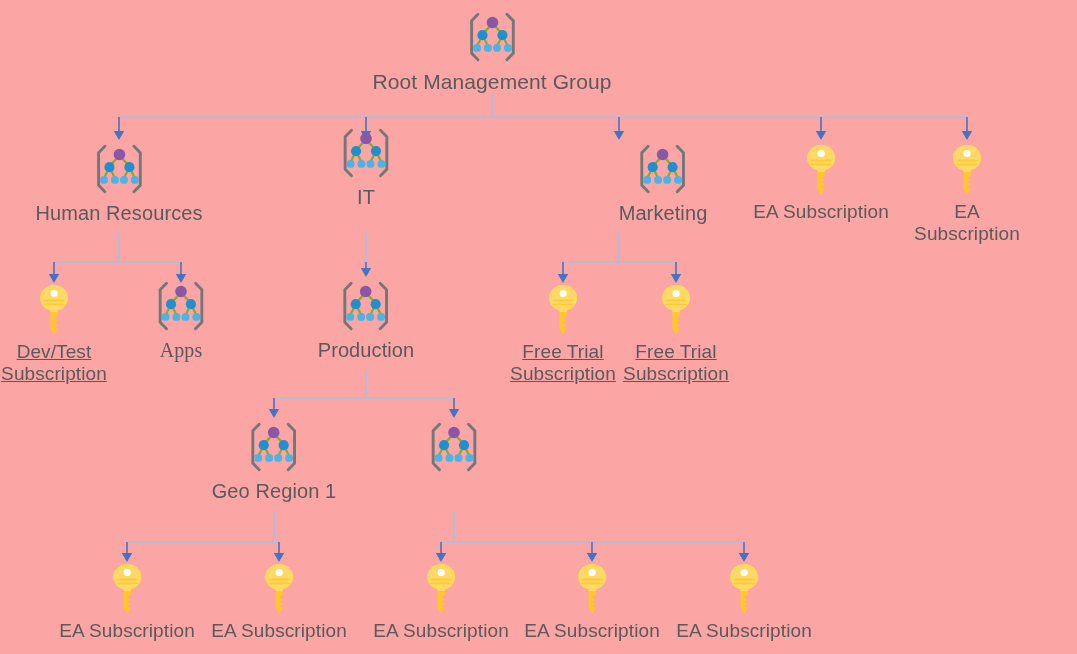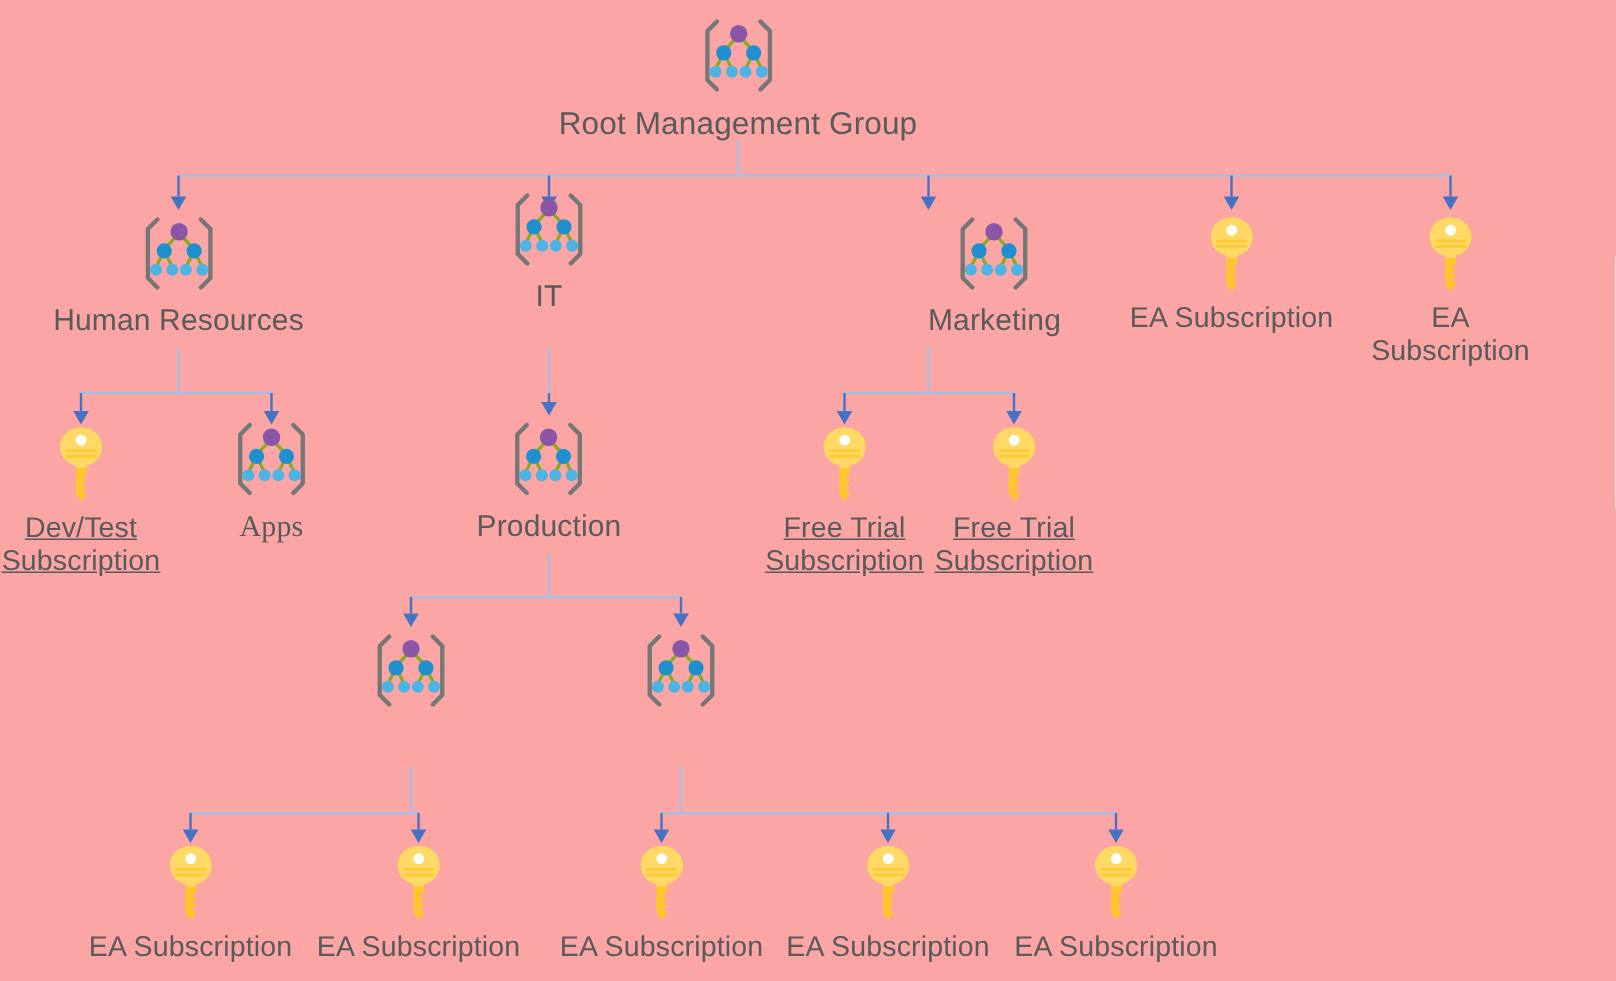--- a/index.html
+++ b/index.html
@@ -288,21 +288,21 @@
               <path d="M43 30 L37 42"></path>
               <path d="M43 30 L49 42"></path>
             </g>
             <circle cx="32" cy="16" r="6.4" fill="#8a57a8"></circle>
             <circle cx="21" cy="30" r="5.6" fill="#1e90d0"></circle>
             <circle cx="43" cy="30" r="5.6" fill="#1e90d0"></circle>
             <circle cx="15" cy="44" r="4.4" fill="#4cb3e4"></circle>
             <circle cx="27" cy="44" r="4.4" fill="#4cb3e4"></circle>
             <circle cx="37" cy="44" r="4.4" fill="#4cb3e4"></circle>
             <circle cx="49" cy="44" r="4.4" fill="#4cb3e4"></circle>
-          </svg></span></div>
+          </svg></span><span class="label">Geo Region 1</span></div>
       <div class="node mg " style="left: 454px; top: 418px;"><span class="icon-wrap"><svg width="58" height="58" viewBox="0 0 64 64">
             <g fill="none" stroke="#767676" stroke-width="3.2" stroke-linecap="round" stroke-linejoin="round">
               <path d="M16 7 L9 14 L9 50 L16 57"></path>
               <path d="M48 7 L55 14 L55 50 L48 57"></path>
             </g>
             <g stroke="#8aab1e" stroke-width="2.4" fill="none">
               <path d="M32 17 L21 29"></path>
               <path d="M32 17 L43 29"></path>
               <path d="M21 30 L15 42"></path>
               <path d="M21 30 L27 42"></path>

